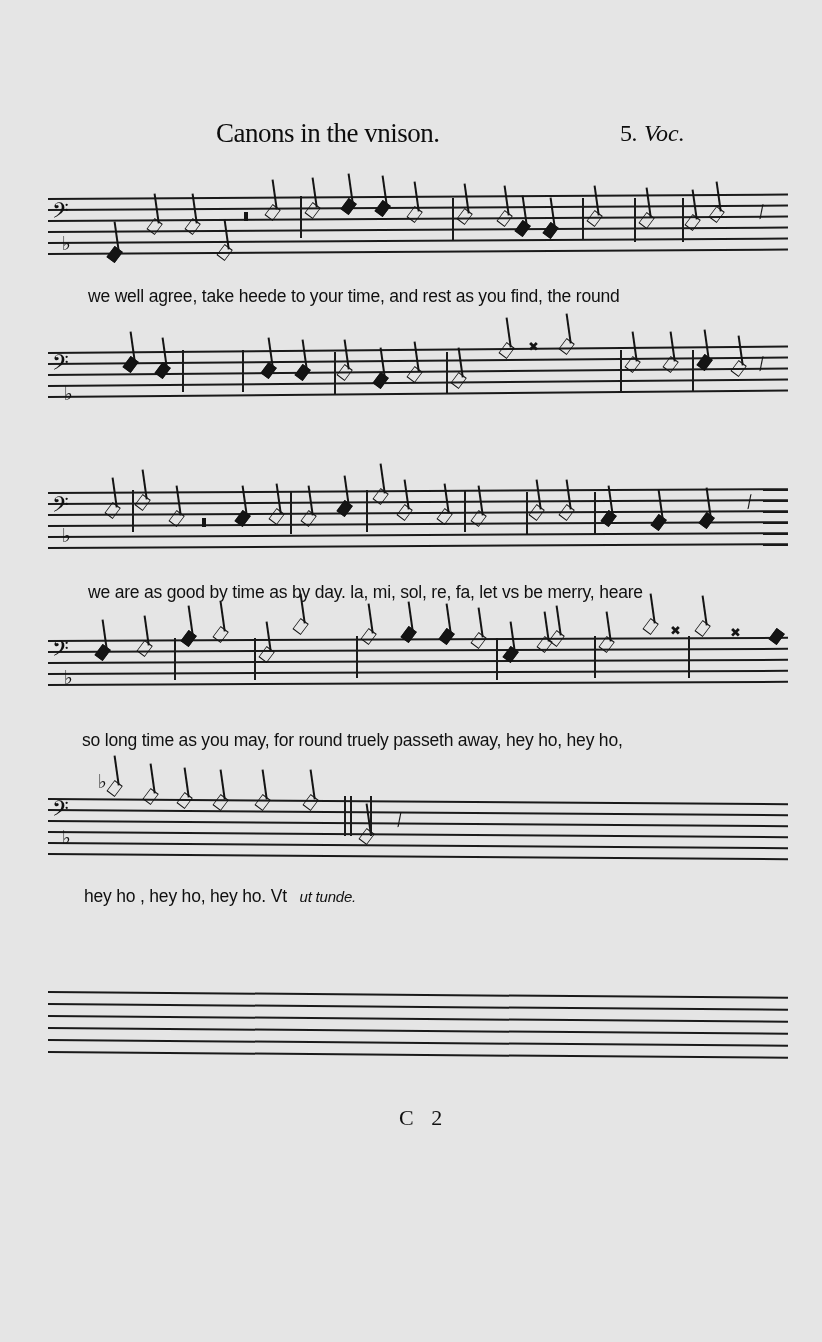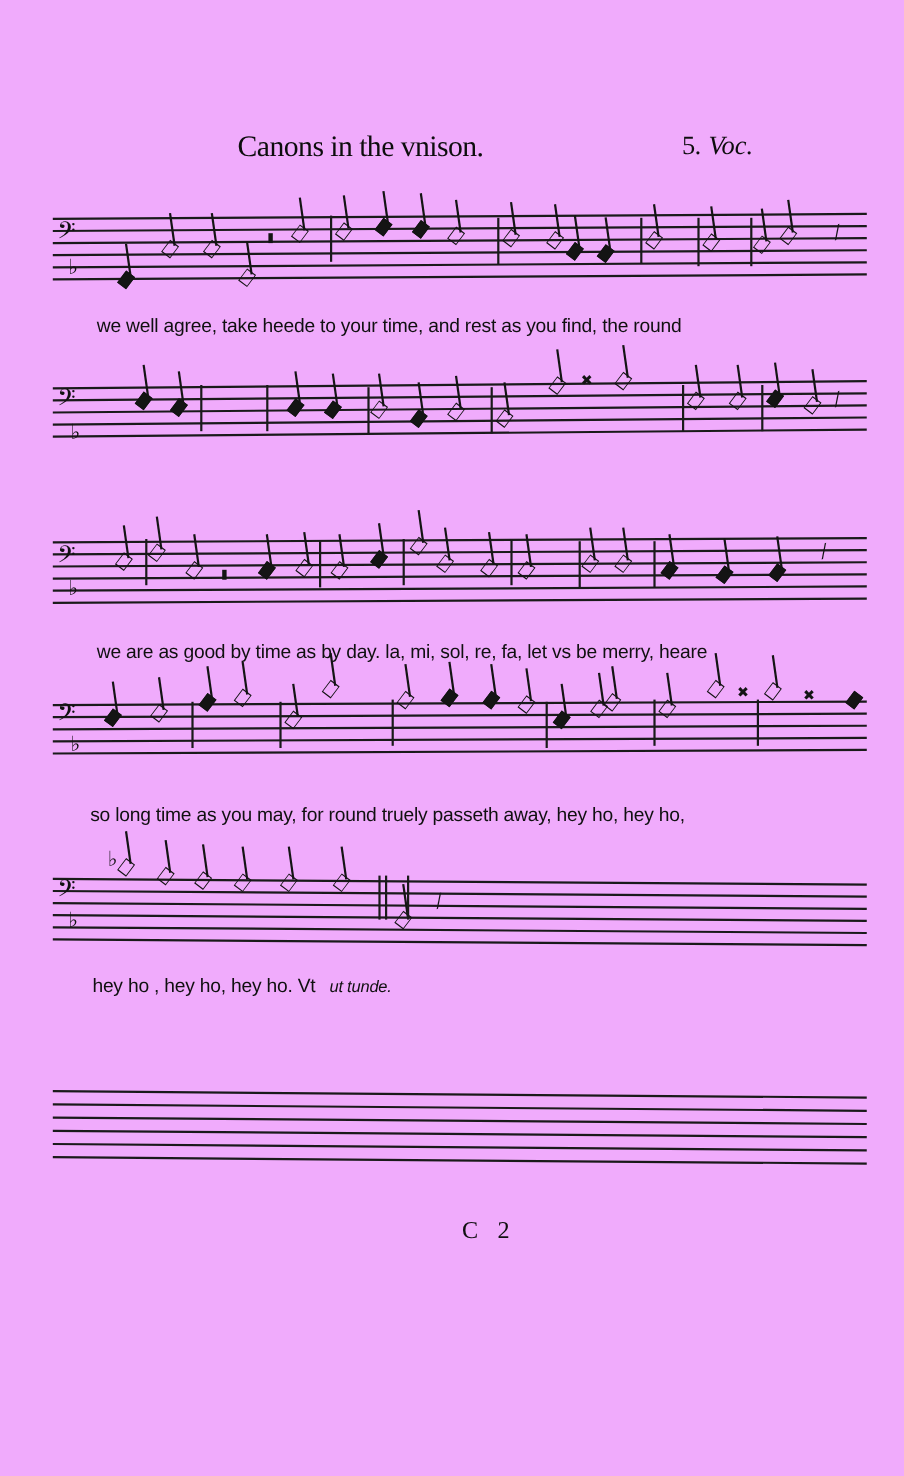--- a/index.html
+++ b/index.html
@@ -11,21 +11,21 @@
     width: 822px;
     height: 1342px;
     position: relative;
     font-family: "Liberation Serif", serif;
     color: #111111;
     overflow: hidden;
   }
   .page {
     position: absolute;
     inset: 0;
-    background: #f0abfc;
+    background: #e5e5e5;
   }
 
   
   .header {
     position: absolute;
     top: 118px;
     left: 0;
     width: 822px;
     height: 46px;
   }
@@ -157,21 +157,21 @@
     position: absolute;
     left: 48px;
     top: 985px;
     width: 740px;
     height: 80px;
   }
 
   
   .signature {
     position: absolute;
-    left: 420px;
+    left: 399px;
     top: 1105px;
     font-size: 22px;
     color: #101010;
     letter-spacing: 6px;
   }
 </style>
 </head>
 <body>
 
 <div class="page">

